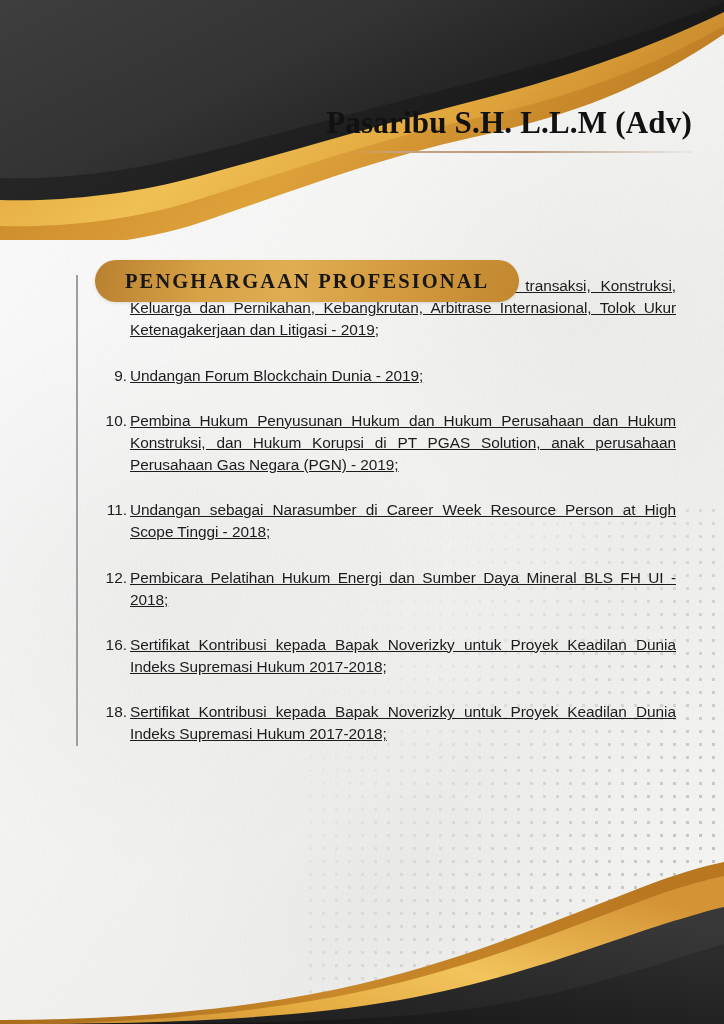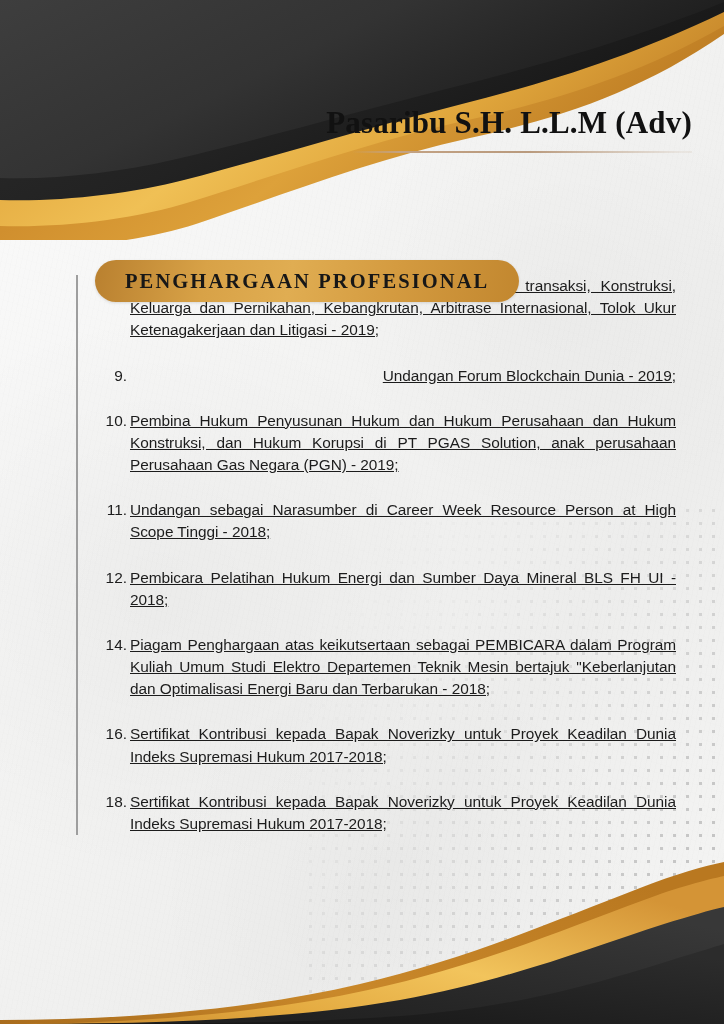--- a/index.html
+++ b/index.html
@@ -132,21 +132,21 @@
   }
   .item-text {
     flex:1 1 auto;
     font-size:15.4px;
     line-height:1.44;
     text-align:justify;
     text-justify:inter-word;
     letter-spacing:-0.05px;
     text-decoration:underline;
   }
-  .item.no-justify .item-text { text-align:right; }
+  .item.no-justify .item-text { text-align:left; }
 </style>
 </head>
 <body>
 
 <div class="page">
 
   <div class="grain"></div>
   <div class="halftone"></div>
 
   <svg class="wave-top" viewBox="0 0 724 240" preserveAspectRatio="none">
@@ -223,24 +223,20 @@
         </li>
         <li class="item">
           <span class="item-num">11.</span>
           <span class="item-text">Undangan sebagai Narasumber di Career Week Resource Person at High Scope Tinggi - 2018;</span>
         </li>
         <li class="item">
           <span class="item-num">12.</span>
           <span class="item-text">Pembicara Pelatihan Hukum Energi dan Sumber Daya Mineral BLS FH UI - 2018;</span>
         </li>
         <li class="item">
-          <span class="item-num">14.</span>
-          <span class="item-text">Piagam Penghargaan atas keikutsertaan sebagai PEMBICARA dalam Program Kuliah Umum Studi Elektro Departemen Teknik Mesin bertajuk "Keberlanjutan dan Optimalisasi Energi Baru dan Terbarukan - 2018;</span>
-        </li>
-        <li class="item">
           <span class="item-num">16.</span>
           <span class="item-text">Sertifikat Kontribusi kepada Bapak Noverizky untuk Proyek Keadilan Dunia Indeks Supremasi Hukum 2017-2018;</span>
         </li>
         <li class="item">
           <span class="item-num">18.</span>
           <span class="item-text">Sertifikat Kontribusi kepada Bapak Noverizky untuk Proyek Keadilan Dunia Indeks Supremasi Hukum 2017-2018;</span>
         </li>
       </ol>
   </div>
 

